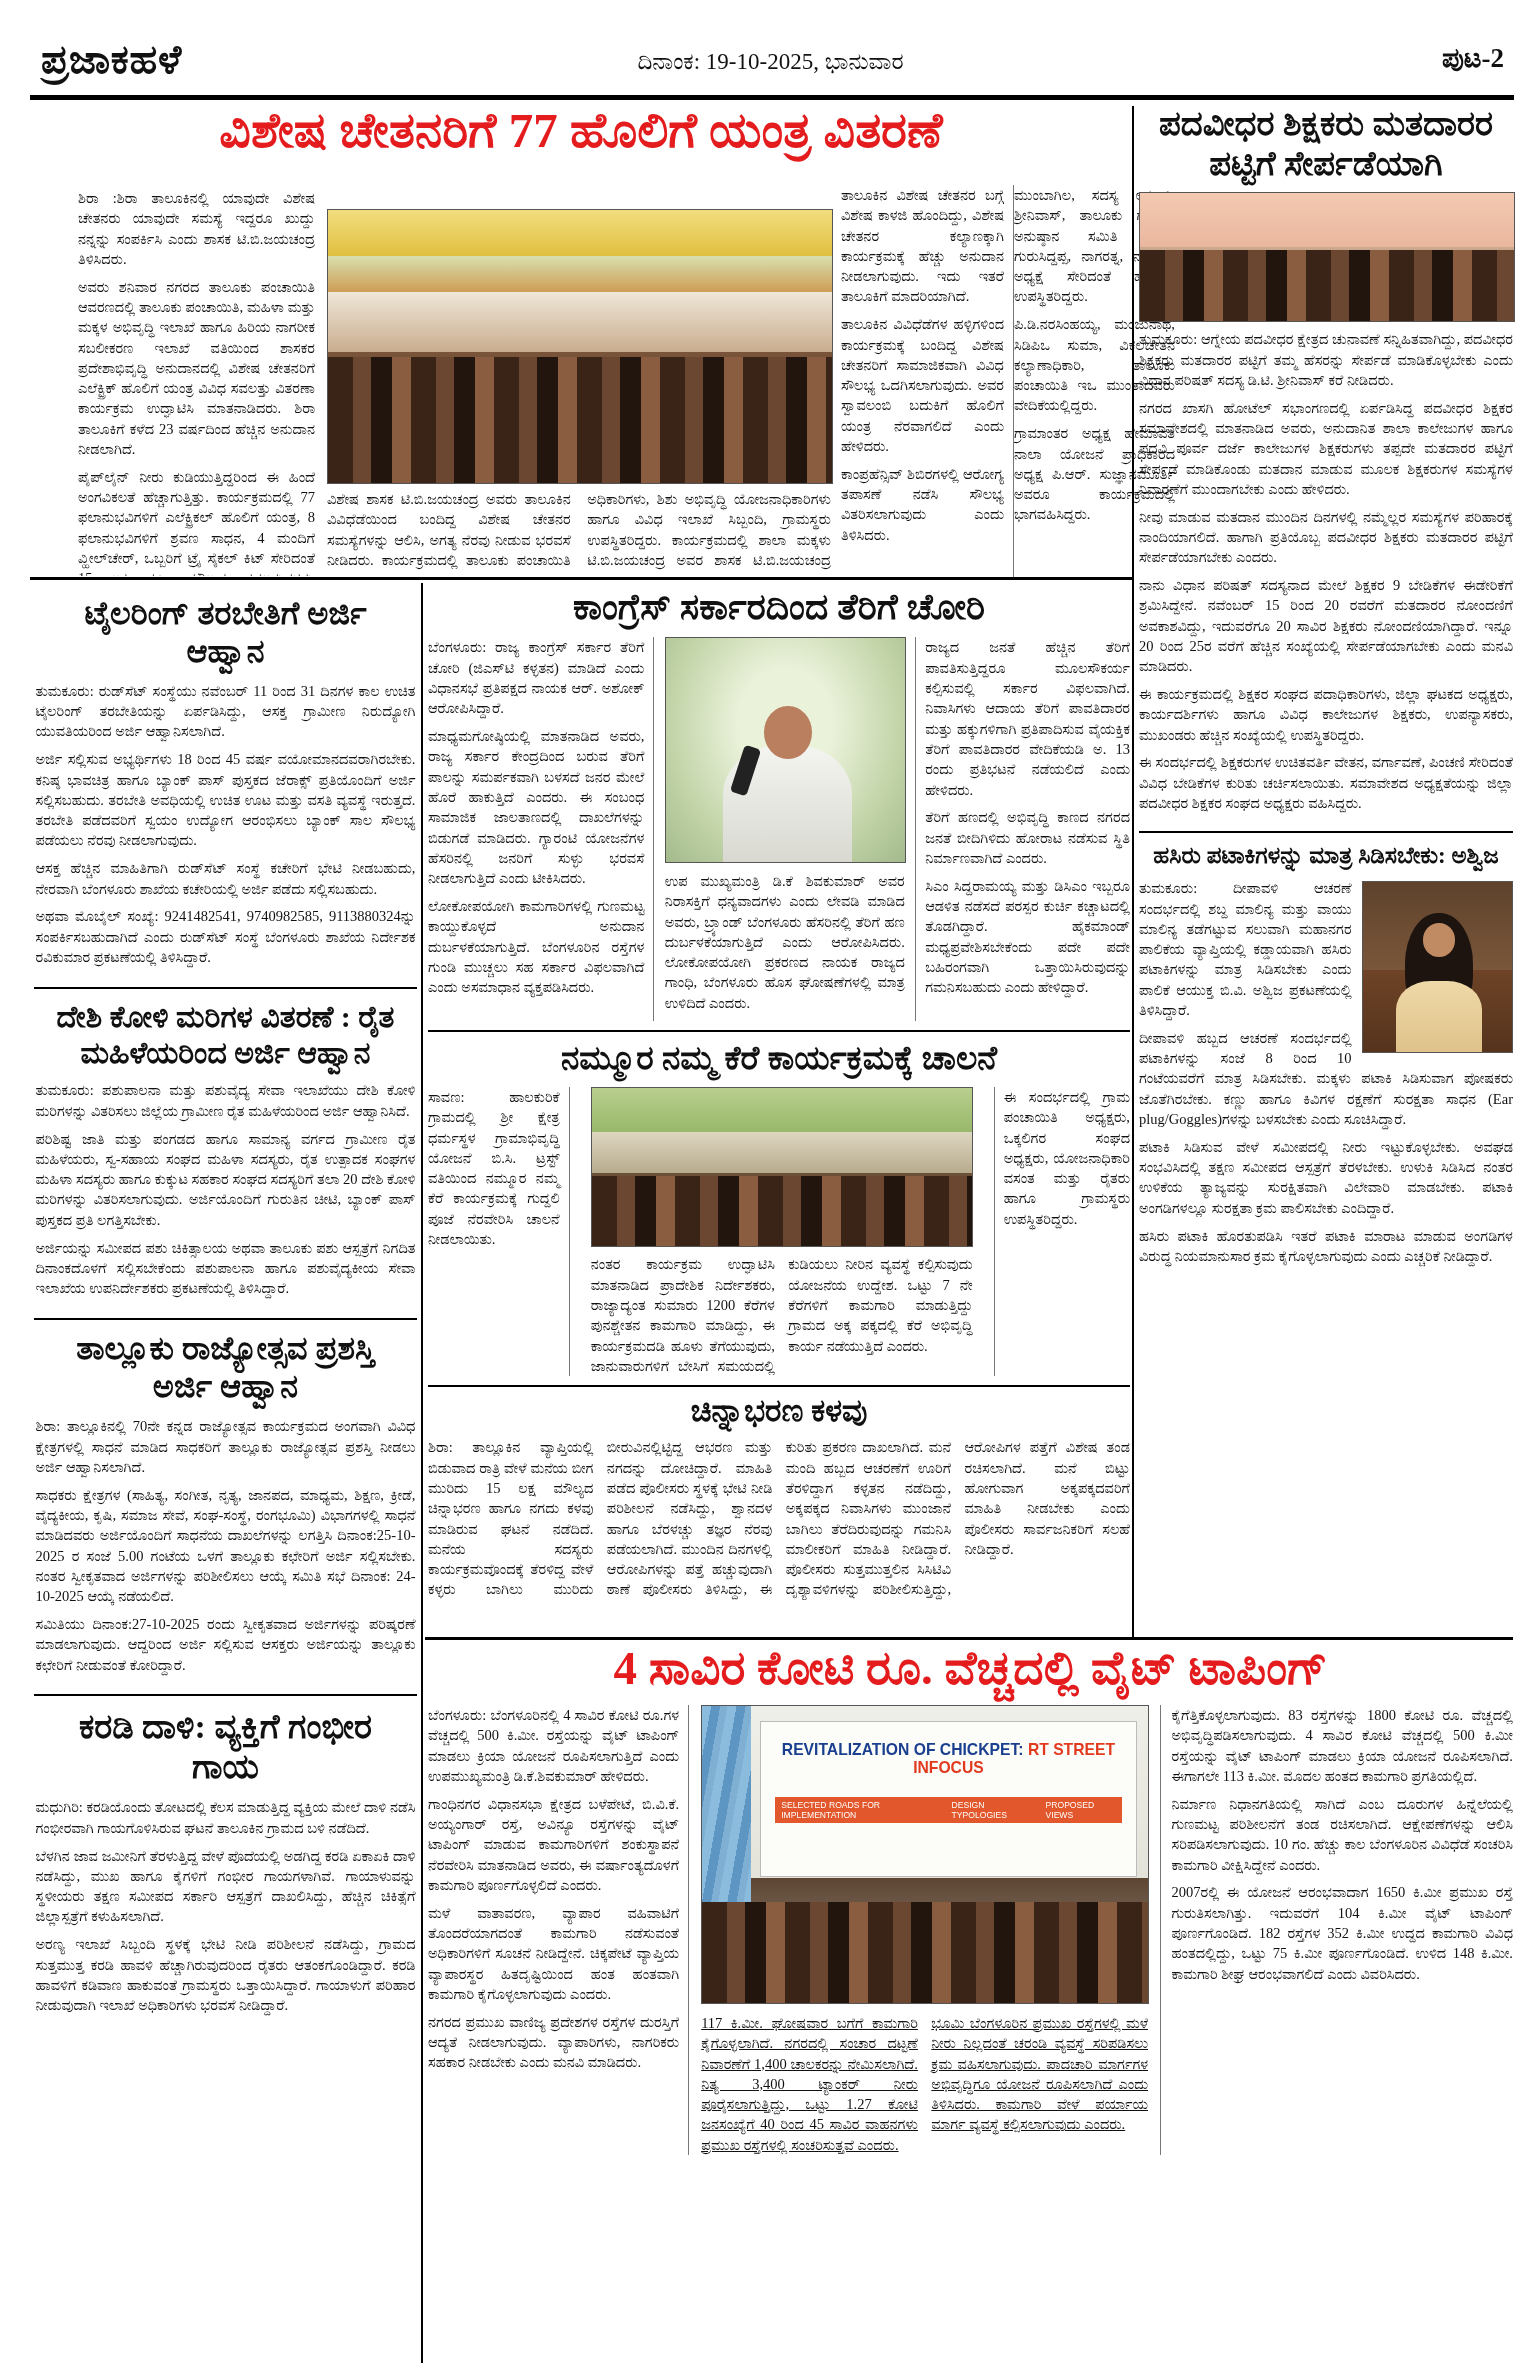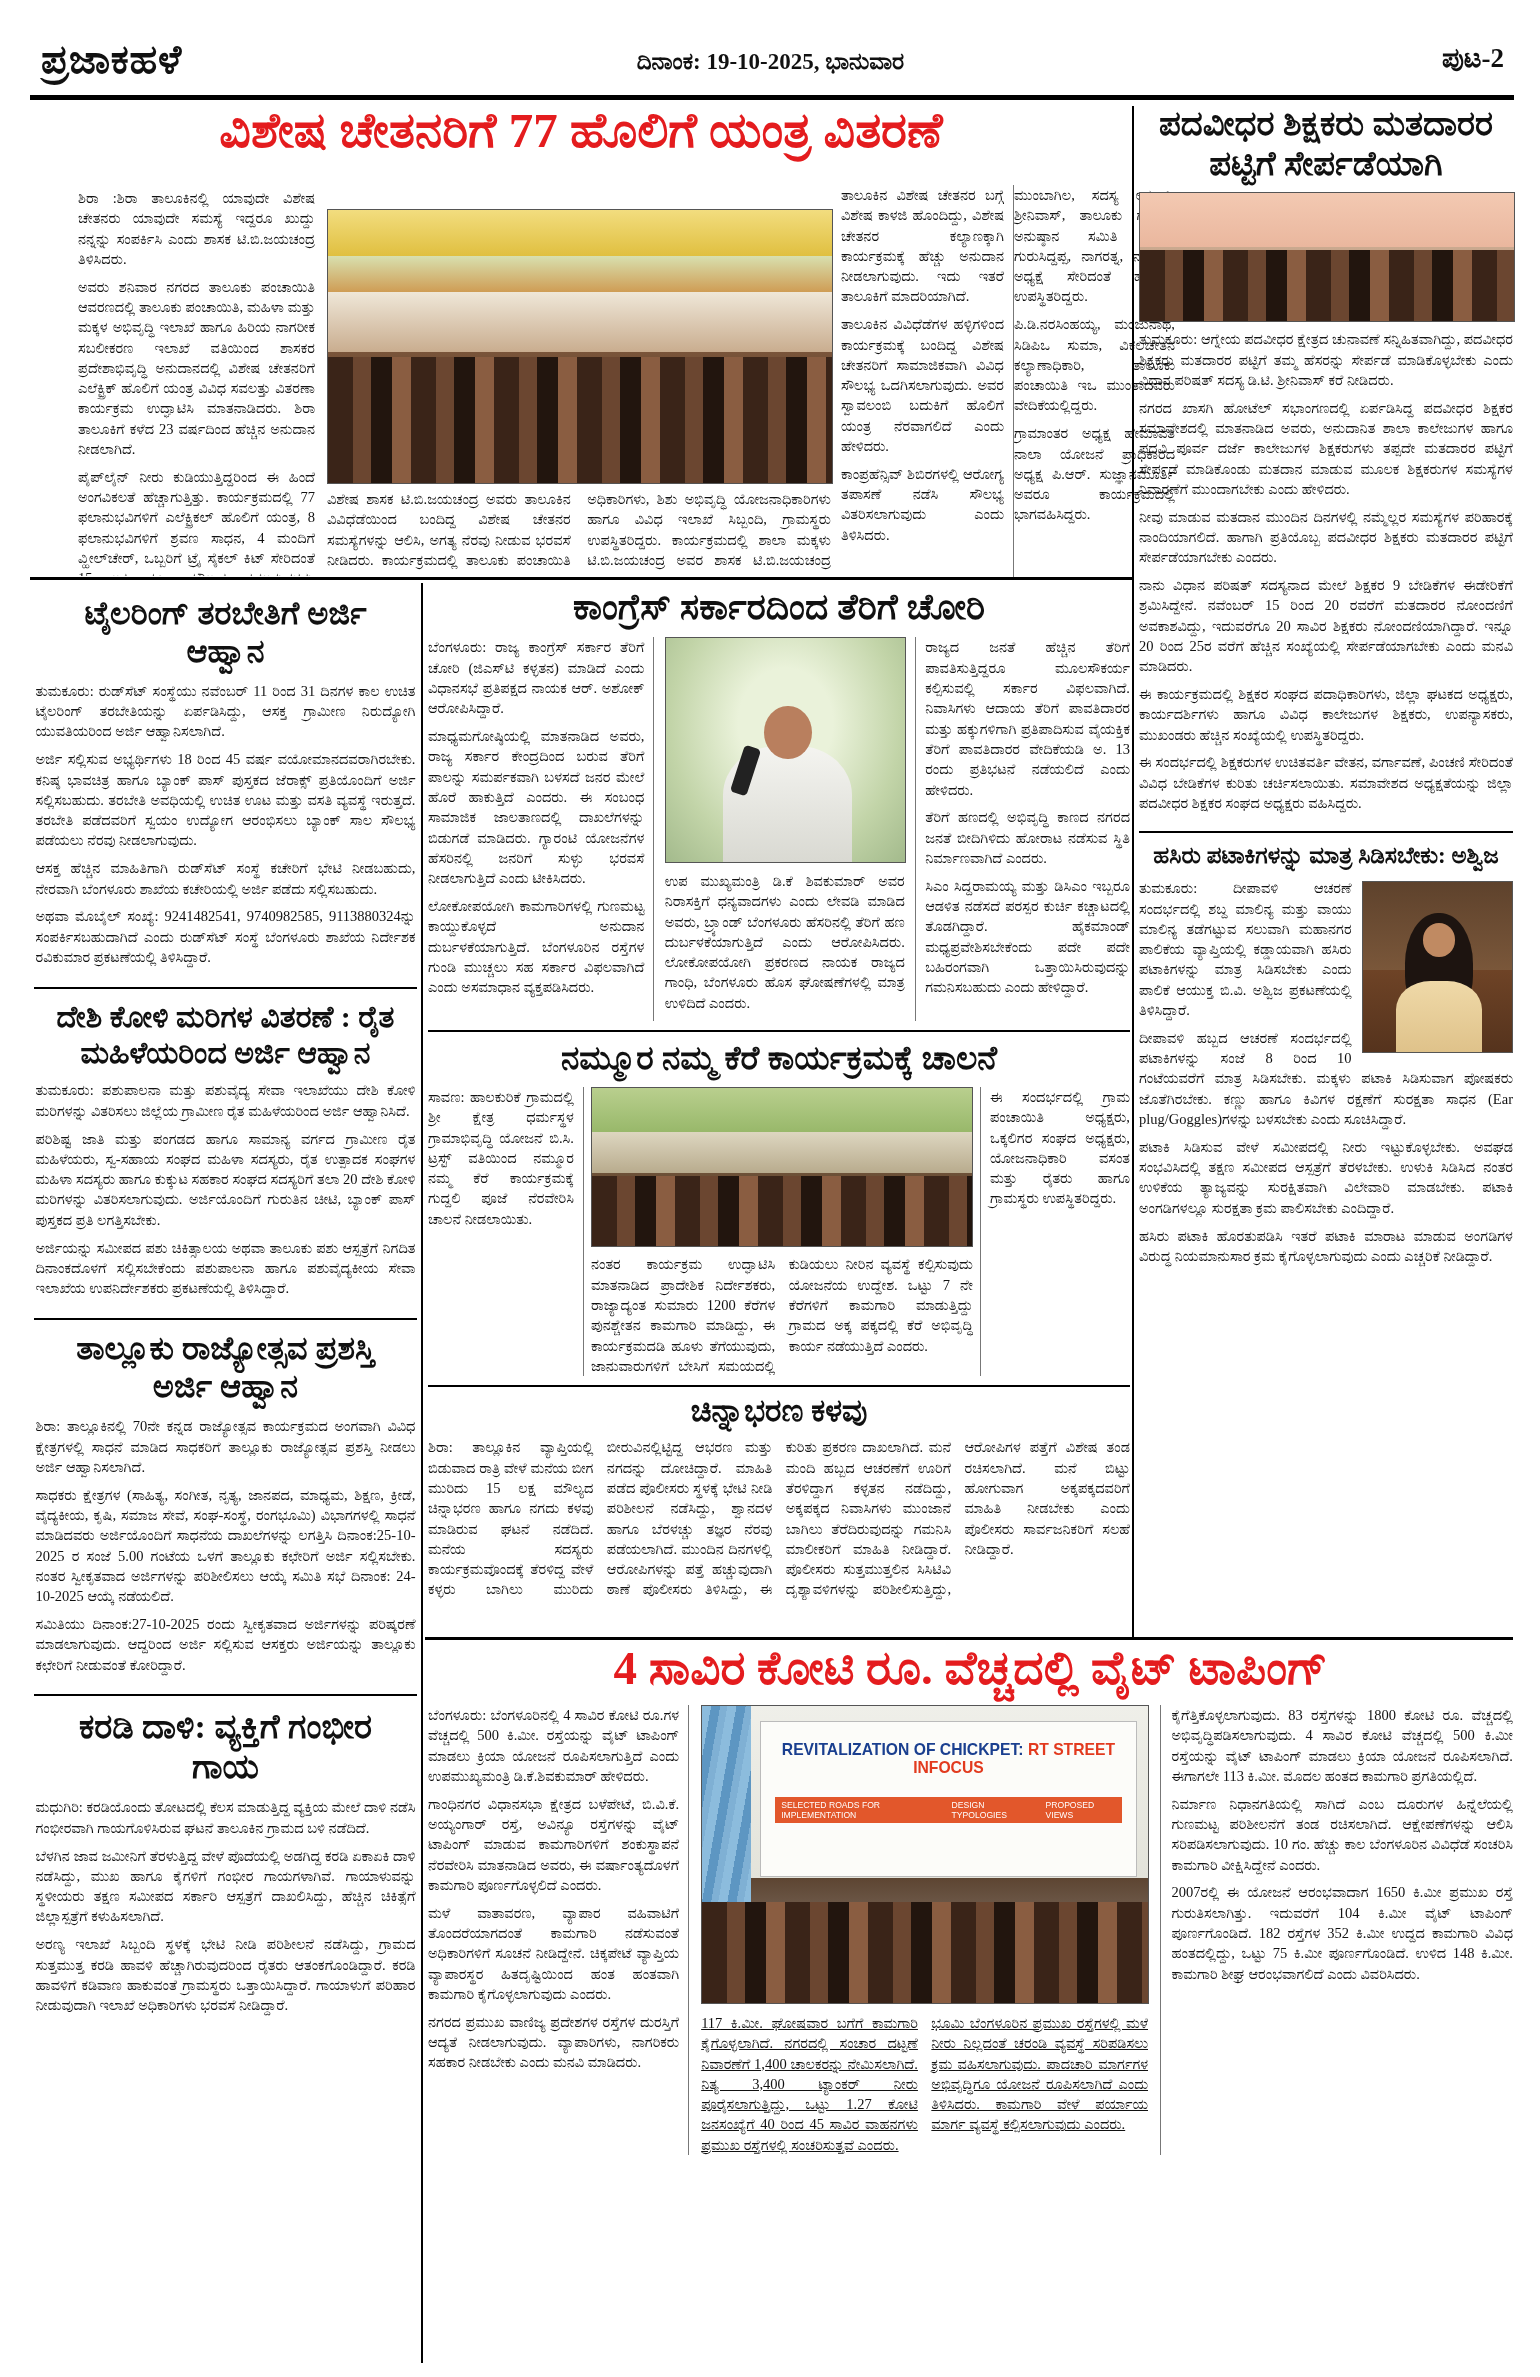--- a/index.html
+++ b/index.html
@@ -1,21 +1,21 @@
 <!DOCTYPE html>
 <html style="font-size:12px"><head>
 <meta charset="utf-8">
 <style>
   html,body{margin:0;padding:0;background:#e9e9e9;}
   #page{position:relative;width:1541px;height:2377px;background:#ffffff;margin:0 auto;
         font-family:"Liberation Serif","DejaVu Serif",serif;color:#111;overflow:hidden;}
   .rule{position:absolute;background:#000;}
   
   .masthead{position:absolute;left:41px;top:36px;font-size:40px;font-weight:bold;letter-spacing:0.7px;}
-  .dateline{position:absolute;left:0;right:0;top:49px;text-align:center;font-size:23px;font-weight:bold;}
+  .dateline{position:absolute;left:0;right:0;top:49px;text-align:center;font-size:23px;font-weight:normal;}
   .pageno{position:absolute;right:37px;top:43px;font-size:27px;font-weight:bold;}
   
   .red-head{color:#e41c1e;font-weight:bold;text-align:center;line-height:1.02;}
   .blk-head{font-weight:bold;text-align:center;line-height:1.18;}
   
   .bcol p{margin:0 0 7.5px;text-align:justify;font-size:14.5px;line-height:1.40;}
   .bcol{overflow:hidden;}
   
   .photo{position:relative;overflow:hidden;border:0.7px solid #555;background:#cfc6b8;}
   .crowd{position:absolute;left:0;bottom:0;width:100%;
@@ -145,21 +145,21 @@
         <div class="bcol" style="width:212px;border-left:0.7px solid #777;padding-left:9px;">
           <p>ರಾಜ್ಯದ ಜನತೆ ಹೆಚ್ಚಿನ ತೆರಿಗೆ ಪಾವತಿಸುತ್ತಿದ್ದರೂ ಮೂಲಸೌಕರ್ಯ ಕಲ್ಪಿಸುವಲ್ಲಿ ಸರ್ಕಾರ ವಿಫಲವಾಗಿದೆ. ನಿವಾಸಿಗಳು ಆದಾಯ ತೆರಿಗೆ ಪಾವತಿದಾರರ ಮತ್ತು ಹಕ್ಕುಗಳಿಗಾಗಿ ಪ್ರತಿಪಾದಿಸುವ ವೈಯಕ್ತಿಕ ತೆರಿಗೆ ಪಾವತಿದಾರರ ವೇದಿಕೆಯಡಿ ಅ. 13 ರಂದು ಪ್ರತಿಭಟನೆ ನಡೆಯಲಿದೆ ಎಂದು ಹೇಳಿದರು.</p>
           <p>ತೆರಿಗೆ ಹಣದಲ್ಲಿ ಅಭಿವೃದ್ಧಿ ಕಾಣದ ನಗರದ ಜನತೆ ಬೀದಿಗಿಳಿದು ಹೋರಾಟ ನಡೆಸುವ ಸ್ಥಿತಿ ನಿರ್ಮಾಣವಾಗಿದೆ ಎಂದರು.</p>
           <p>ಸಿಎಂ ಸಿದ್ದರಾಮಯ್ಯ ಮತ್ತು ಡಿಸಿಎಂ ಇಬ್ಬರೂ ಆಡಳಿತ ನಡೆಸದೆ ಪರಸ್ಪರ ಕುರ್ಚಿ ಕಚ್ಚಾಟದಲ್ಲಿ ತೊಡಗಿದ್ದಾರೆ. ಹೈಕಮಾಂಡ್ ಮಧ್ಯಪ್ರವೇಶಿಸಬೇಕೆಂದು ಪದೇ ಪದೇ ಬಹಿರಂಗವಾಗಿ ಒತ್ತಾಯಿಸಿರುವುದನ್ನು ಗಮನಿಸಬಹುದು ಎಂದು ಹೇಳಿದ್ದಾರೆ.</p>
         </div>
       </div>
     </div>
 
     <div style="border-bottom:2.2px solid #000;padding:7.5px 0 9px;">
       <div class="blk-head" style="font-size:33px;">ನಮ್ಮೂರ ನಮ್ಮ ಕೆರೆ ಕಾರ್ಯಕ್ರಮಕ್ಕೆ ಚಾಲನೆ</div>
-      <div class="flexrow" style="gap:7px;margin-top:9px;">
+      <div class="flexrow" style="gap:21px;margin-top:9px;">
         <div class="bcol vsep-r" style="width:148px;">
           <p>ಸಾವಣ: ಹಾಲಕುರಿಕೆ ಗ್ರಾಮದಲ್ಲಿ ಶ್ರೀ ಕ್ಷೇತ್ರ ಧರ್ಮಸ್ಥಳ ಗ್ರಾಮಾಭಿವೃದ್ಧಿ ಯೋಜನೆ ಬಿ.ಸಿ. ಟ್ರಸ್ಟ್ ವತಿಯಿಂದ ನಮ್ಮೂರ ನಮ್ಮ ಕೆರೆ ಕಾರ್ಯಕ್ರಮಕ್ಕೆ ಗುದ್ದಲಿ ಪೂಜೆ ನೆರವೇರಿಸಿ ಚಾಲನೆ ನೀಡಲಾಯಿತು.</p>
         </div>
         <div style="width:382px;">
           <div class="photo ph-kere" style="width:380px;height:158px;">
             <div class="crowd" style="height:44%;"></div>
           </div>
           <div class="bcol" style="margin-top:7.5px;column-count:2;column-gap:13.4px;">
             <p>ನಂತರ ಕಾರ್ಯಕ್ರಮ ಉದ್ಘಾಟಿಸಿ ಮಾತನಾಡಿದ ಪ್ರಾದೇಶಿಕ ನಿರ್ದೇಶಕರು, ರಾಜ್ಯಾದ್ಯಂತ ಸುಮಾರು 1200 ಕೆರೆಗಳ ಪುನಶ್ಚೇತನ ಕಾಮಗಾರಿ ಮಾಡಿದ್ದು, ಈ ಕಾರ್ಯಕ್ರಮದಡಿ ಹೂಳು ತೆಗೆಯುವುದು, ಜಾನುವಾರುಗಳಿಗೆ ಬೇಸಿಗೆ ಸಮಯದಲ್ಲಿ ಕುಡಿಯಲು ನೀರಿನ ವ್ಯವಸ್ಥೆ ಕಲ್ಪಿಸುವುದು ಯೋಜನೆಯ ಉದ್ದೇಶ. ಒಟ್ಟು 7 ನೇ ಕೆರೆಗಳಿಗೆ ಕಾಮಗಾರಿ ಮಾಡುತ್ತಿದ್ದು ಗ್ರಾಮದ ಅಕ್ಕ ಪಕ್ಕದಲ್ಲಿ ಕೆರೆ ಅಭಿವೃದ್ಧಿ ಕಾರ್ಯ ನಡೆಯುತ್ತಿದೆ ಎಂದರು.</p>
           </div>

